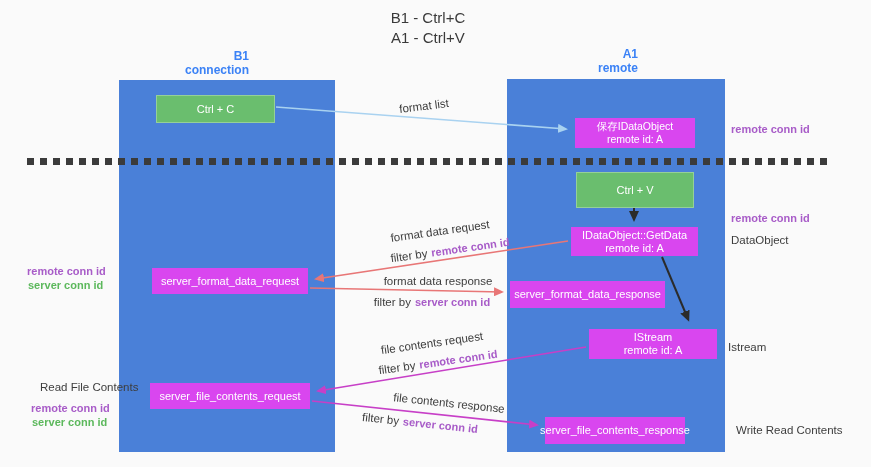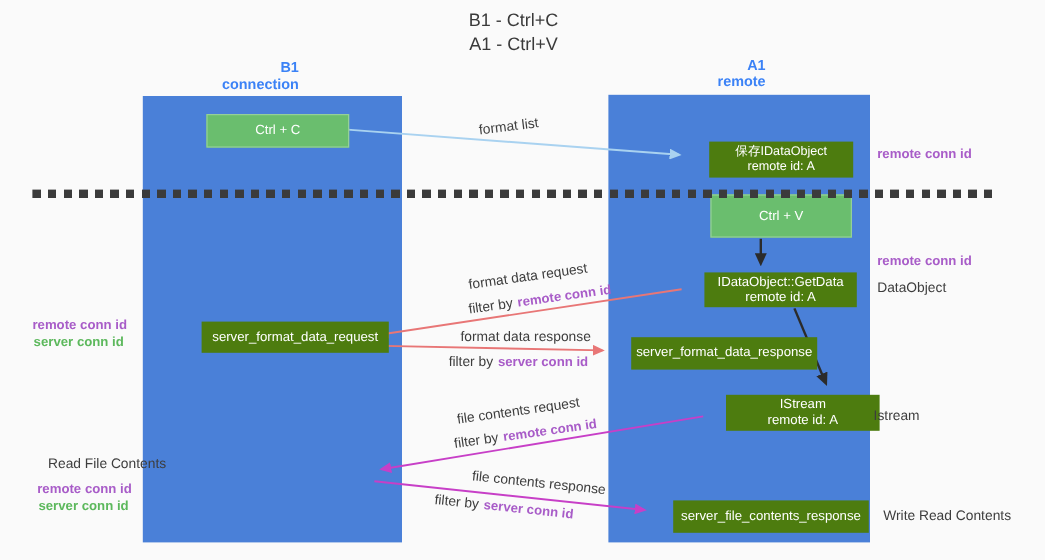--- a/index.html
+++ b/index.html
@@ -17,23 +17,23 @@
   .lane-head { position:absolute; text-align:right; font-size:12px; line-height:14px;
                color:#3b82f6; transform:translateX(-50%); z-index:6; white-space:nowrap;font-weight:bold; }
   .lh-left  { left:217px; top:49px; }
   .lh-right { left:618px; top:47px; }
 
   .divider { position:absolute; left:27px; top:158px; width:801px; height:7px; z-index:5;
              background:repeating-linear-gradient(to right,#3b3b3b 0 7px,transparent 7px 13px); }
 
   .node { position:absolute; display:flex; flex-direction:column; align-items:center;
           justify-content:center; text-align:center; color:#fff; font-size:11px;
-          line-height:13px; z-index:4; white-space:nowrap;margin-left:16px; }
+          line-height:13px; z-index:4; white-space:nowrap; }
   .node.green  { background:#6abe6e; border:1px solid #95d098; }
-  .node.orange { background:#4d7c0f; }
+  .node.orange { background:#d946ef; }
 
   svg.arrows { position:absolute; left:0; top:0; z-index:3; pointer-events:none; }
 
   .alabel { position:absolute; white-space:nowrap; font-size:11.5px; color:#3d3d3d;
             transform:translate(-50%,-50%); z-index:6; }
   .alabel .gap { margin-left:4px; }
   .side { position:absolute; white-space:nowrap; font-size:11.5px; color:#3d3d3d; z-index:6; }
   .bp { color:#a85cc8; font-weight:bold; font-size:11px; }
   .bg2 { color:#5cb85c; font-weight:bold; font-size:11px; }
   .r-m8 { transform:translate(-50%,-50%) rotate(-8deg); }
@@ -88,38 +88,41 @@
     <line x1="312" y1="401" x2="537" y2="425" stroke="#c73fc7" stroke-width="1.6" marker-end="url(#m-mag)"></line>
   </svg>
 
   <div class="node green" style="left:156px;top:95px;width:119px;height:28px;">
     <span>Ctrl + C</span>
   </div>
   <div class="node orange" style="left:575px;top:118px;width:120px;height:30px;font-size:10.5px;">
     <span>保存IDataObject</span>
     <span>remote id: A</span>
   </div>
-  <div class="node green" style="left:576px;top:162px;width:118px;height:36px;">
+  <div class="node green" style="left:576px;top:172px;width:118px;height:36px;">
     <span>Ctrl + V</span>
   </div>
   <div class="node orange" style="left:571px;top:227px;width:127px;height:29px;">
     <span>IDataObject::GetData</span>
     <span>remote id: A</span>
   </div>
   <div class="node orange" style="left:152px;top:268px;width:156px;height:26px;">
     <span>server_format_data_request</span>
   </div>
   <div class="node orange" style="left:510px;top:281px;width:155px;height:27px;">
     <span>server_format_data_response</span>
   </div>
   <div class="node orange" style="left:589px;top:329px;width:128px;height:30px;">
     <span>IStream</span>
     <span>remote id: A</span>
   </div>
-  <div class="node orange" style="left:545px;top:417px;width:163px;height:27px;">
+  <div class="node orange" style="left:150px;top:383px;width:160px;height:26px;">
+    <span>server_file_contents_request</span>
+  </div>
+  <div class="node orange" style="left:545px;top:417px;width:140px;height:27px;">
     <span>server_file_contents_response</span>
   </div>
 
   <div class="alabel r-m7" style="left:424px;top:106px;">format list</div>
 
   <div class="alabel r-m8" style="left:440px;top:231px;">format data request</div>
   <div class="alabel r-m8" style="left:450px;top:250px;">
     <span>filter by</span><span class="bp gap">remote conn id</span>
   </div>
   <div class="alabel" style="left:438px;top:281px;">format data response</div>

